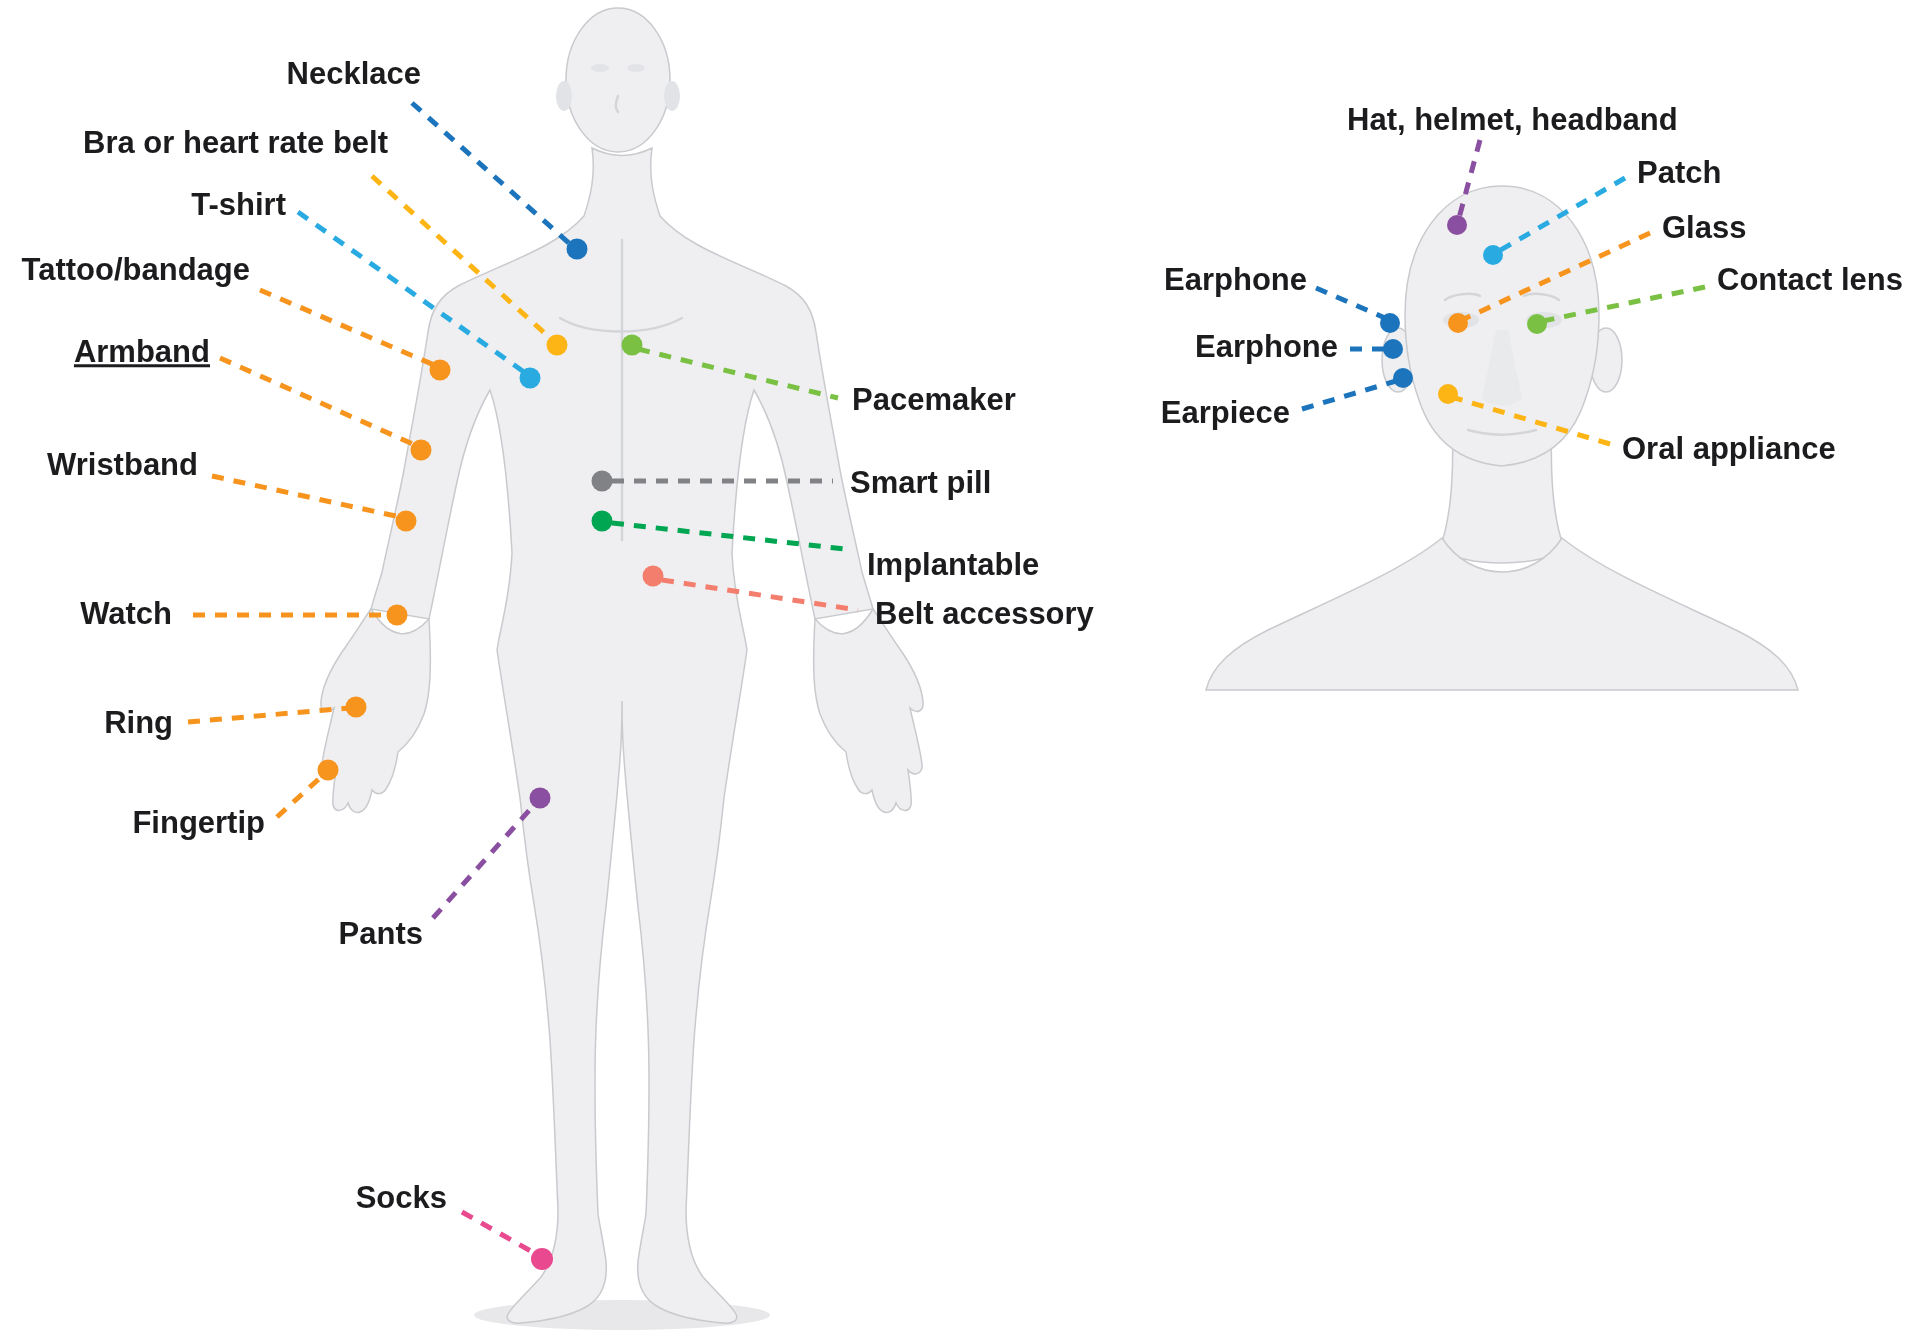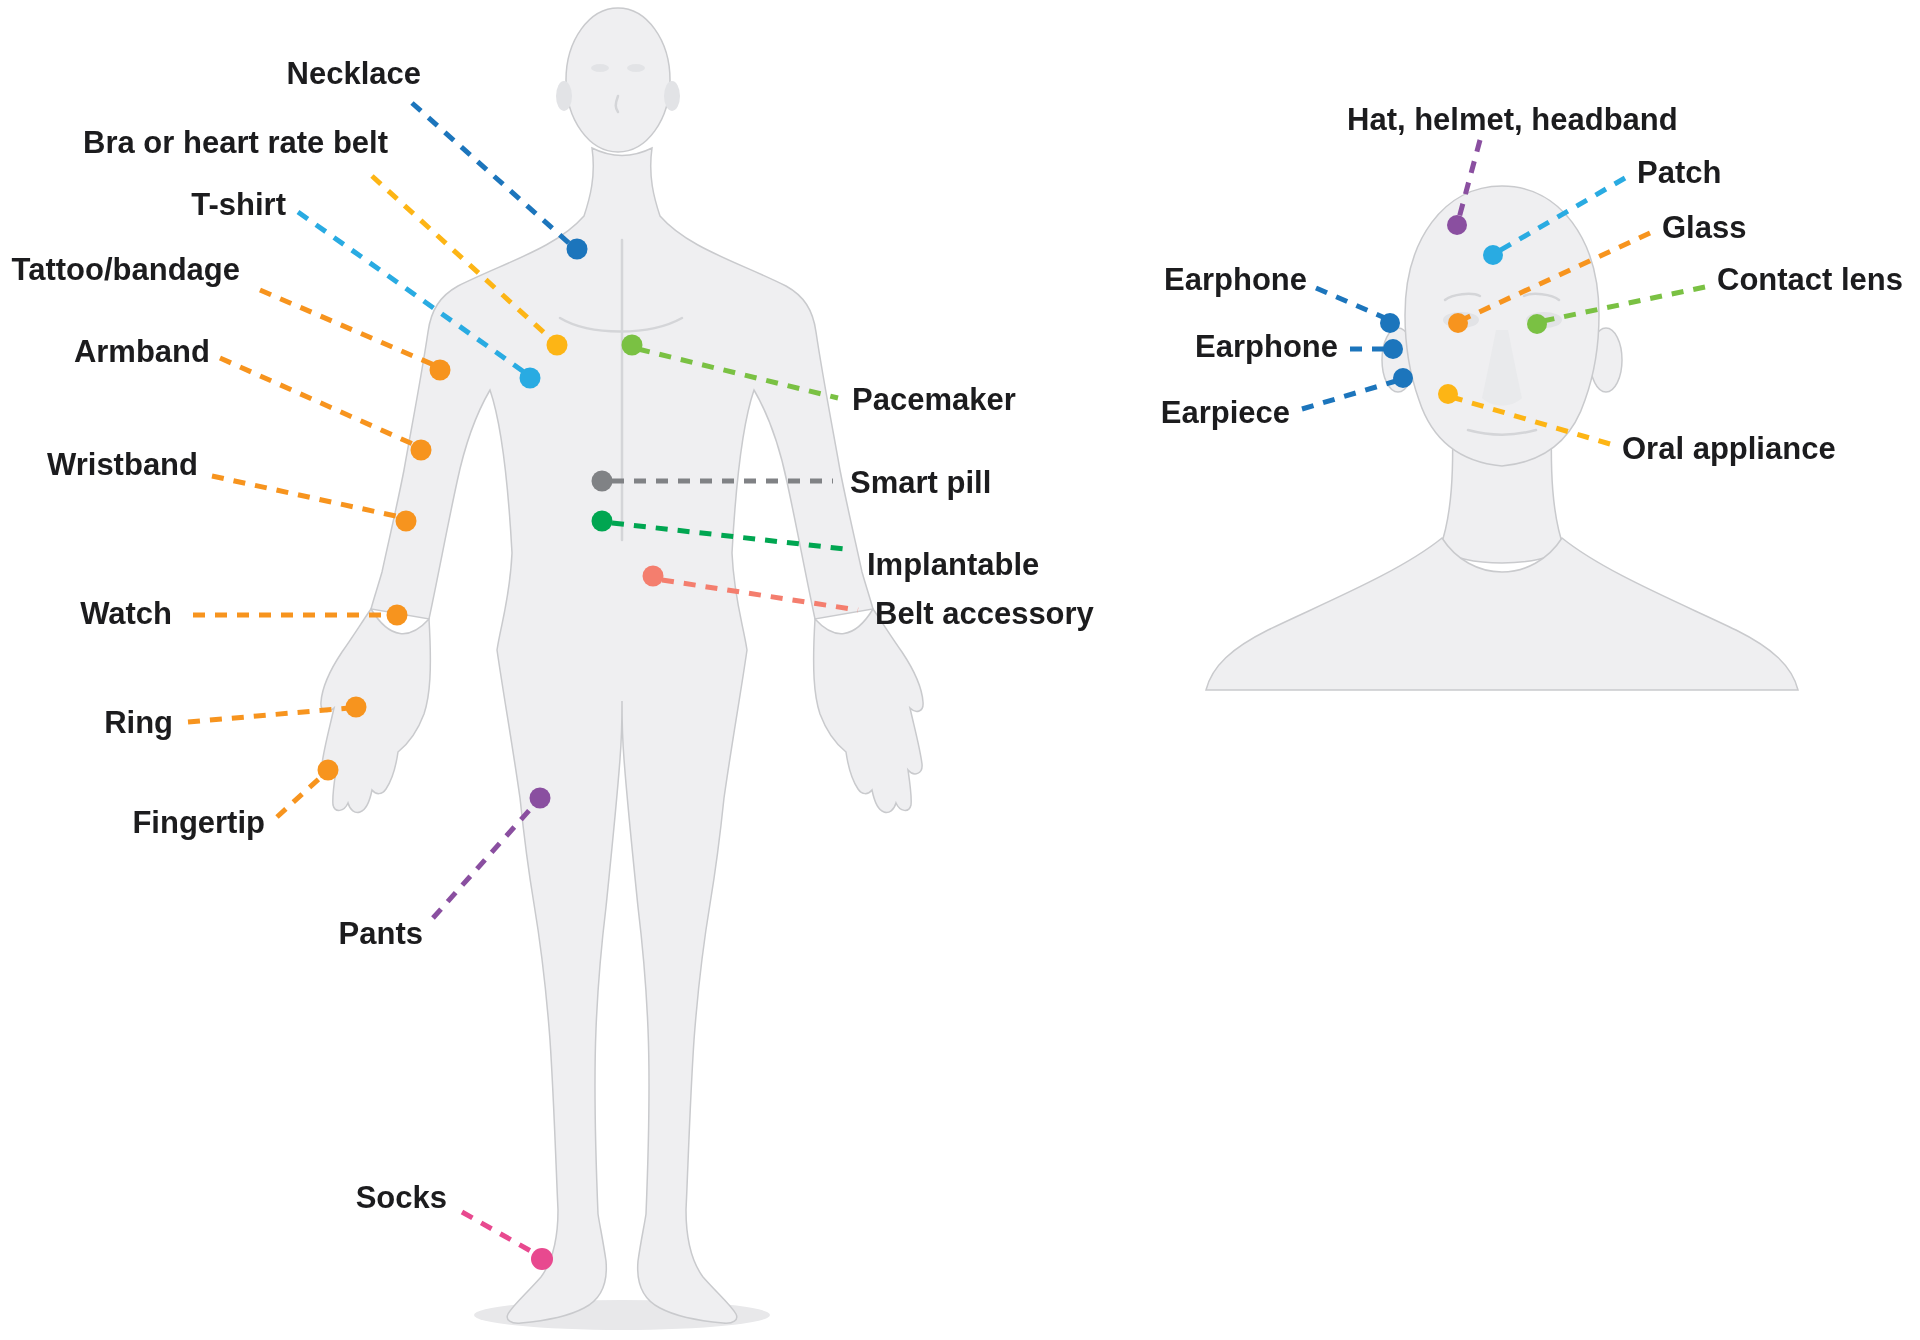--- a/index.html
+++ b/index.html
@@ -201,22 +201,22 @@
       <line x1="1302" y1="409" x2="1396" y2="381" stroke="#1C75BC" stroke-width="5" stroke-dasharray="12 10"></line>
       <circle cx="1403" cy="378" r="10" fill="#1C75BC"></circle>
       <line x1="1610" y1="444" x2="1455" y2="398" stroke="#FDB515" stroke-width="5" stroke-dasharray="12 10"></line>
       <circle cx="1448" cy="394" r="10" fill="#FDB515"></circle>
     </svg>
 
   <div id="labels">
       <div class="lbl end" style="left: 421px; top: 75px;">Necklace</div>
       <div class="lbl end" style="left: 388px; top: 144px;">Bra or heart rate belt</div>
       <div class="lbl end" style="left: 286px; top: 206px;">T-shirt</div>
-      <div class="lbl end" style="left: 240px; top: 271px;">Tattoo/bandage</div>
-      <div class="lbl end" style="left: 210px; top: 353px;">Armband</div>
+      <div class="lbl end" style="left: 250px; top: 271px;">Tattoo/bandage</div>
+      <div class="lbl end" style="left: 210px; top: 353px; text-decoration: underline;">Armband</div>
       <div class="lbl end" style="left: 198px; top: 466px;">Wristband</div>
       <div class="lbl end" style="left: 172px; top: 615px;">Watch</div>
       <div class="lbl end" style="left: 173px; top: 724px;">Ring</div>
       <div class="lbl end" style="left: 265px; top: 824px;">Fingertip</div>
       <div class="lbl end" style="left: 423px; top: 935px;">Pants</div>
       <div class="lbl end" style="left: 447px; top: 1199px;">Socks</div>
       <div class="lbl start" style="left: 852px; top: 401px;">Pacemaker</div>
       <div class="lbl start" style="left: 850px; top: 484px;">Smart pill</div>
       <div class="lbl start" style="left: 867px; top: 566px;">Implantable</div>
       <div class="lbl start" style="left: 875px; top: 615px;">Belt accessory</div>

